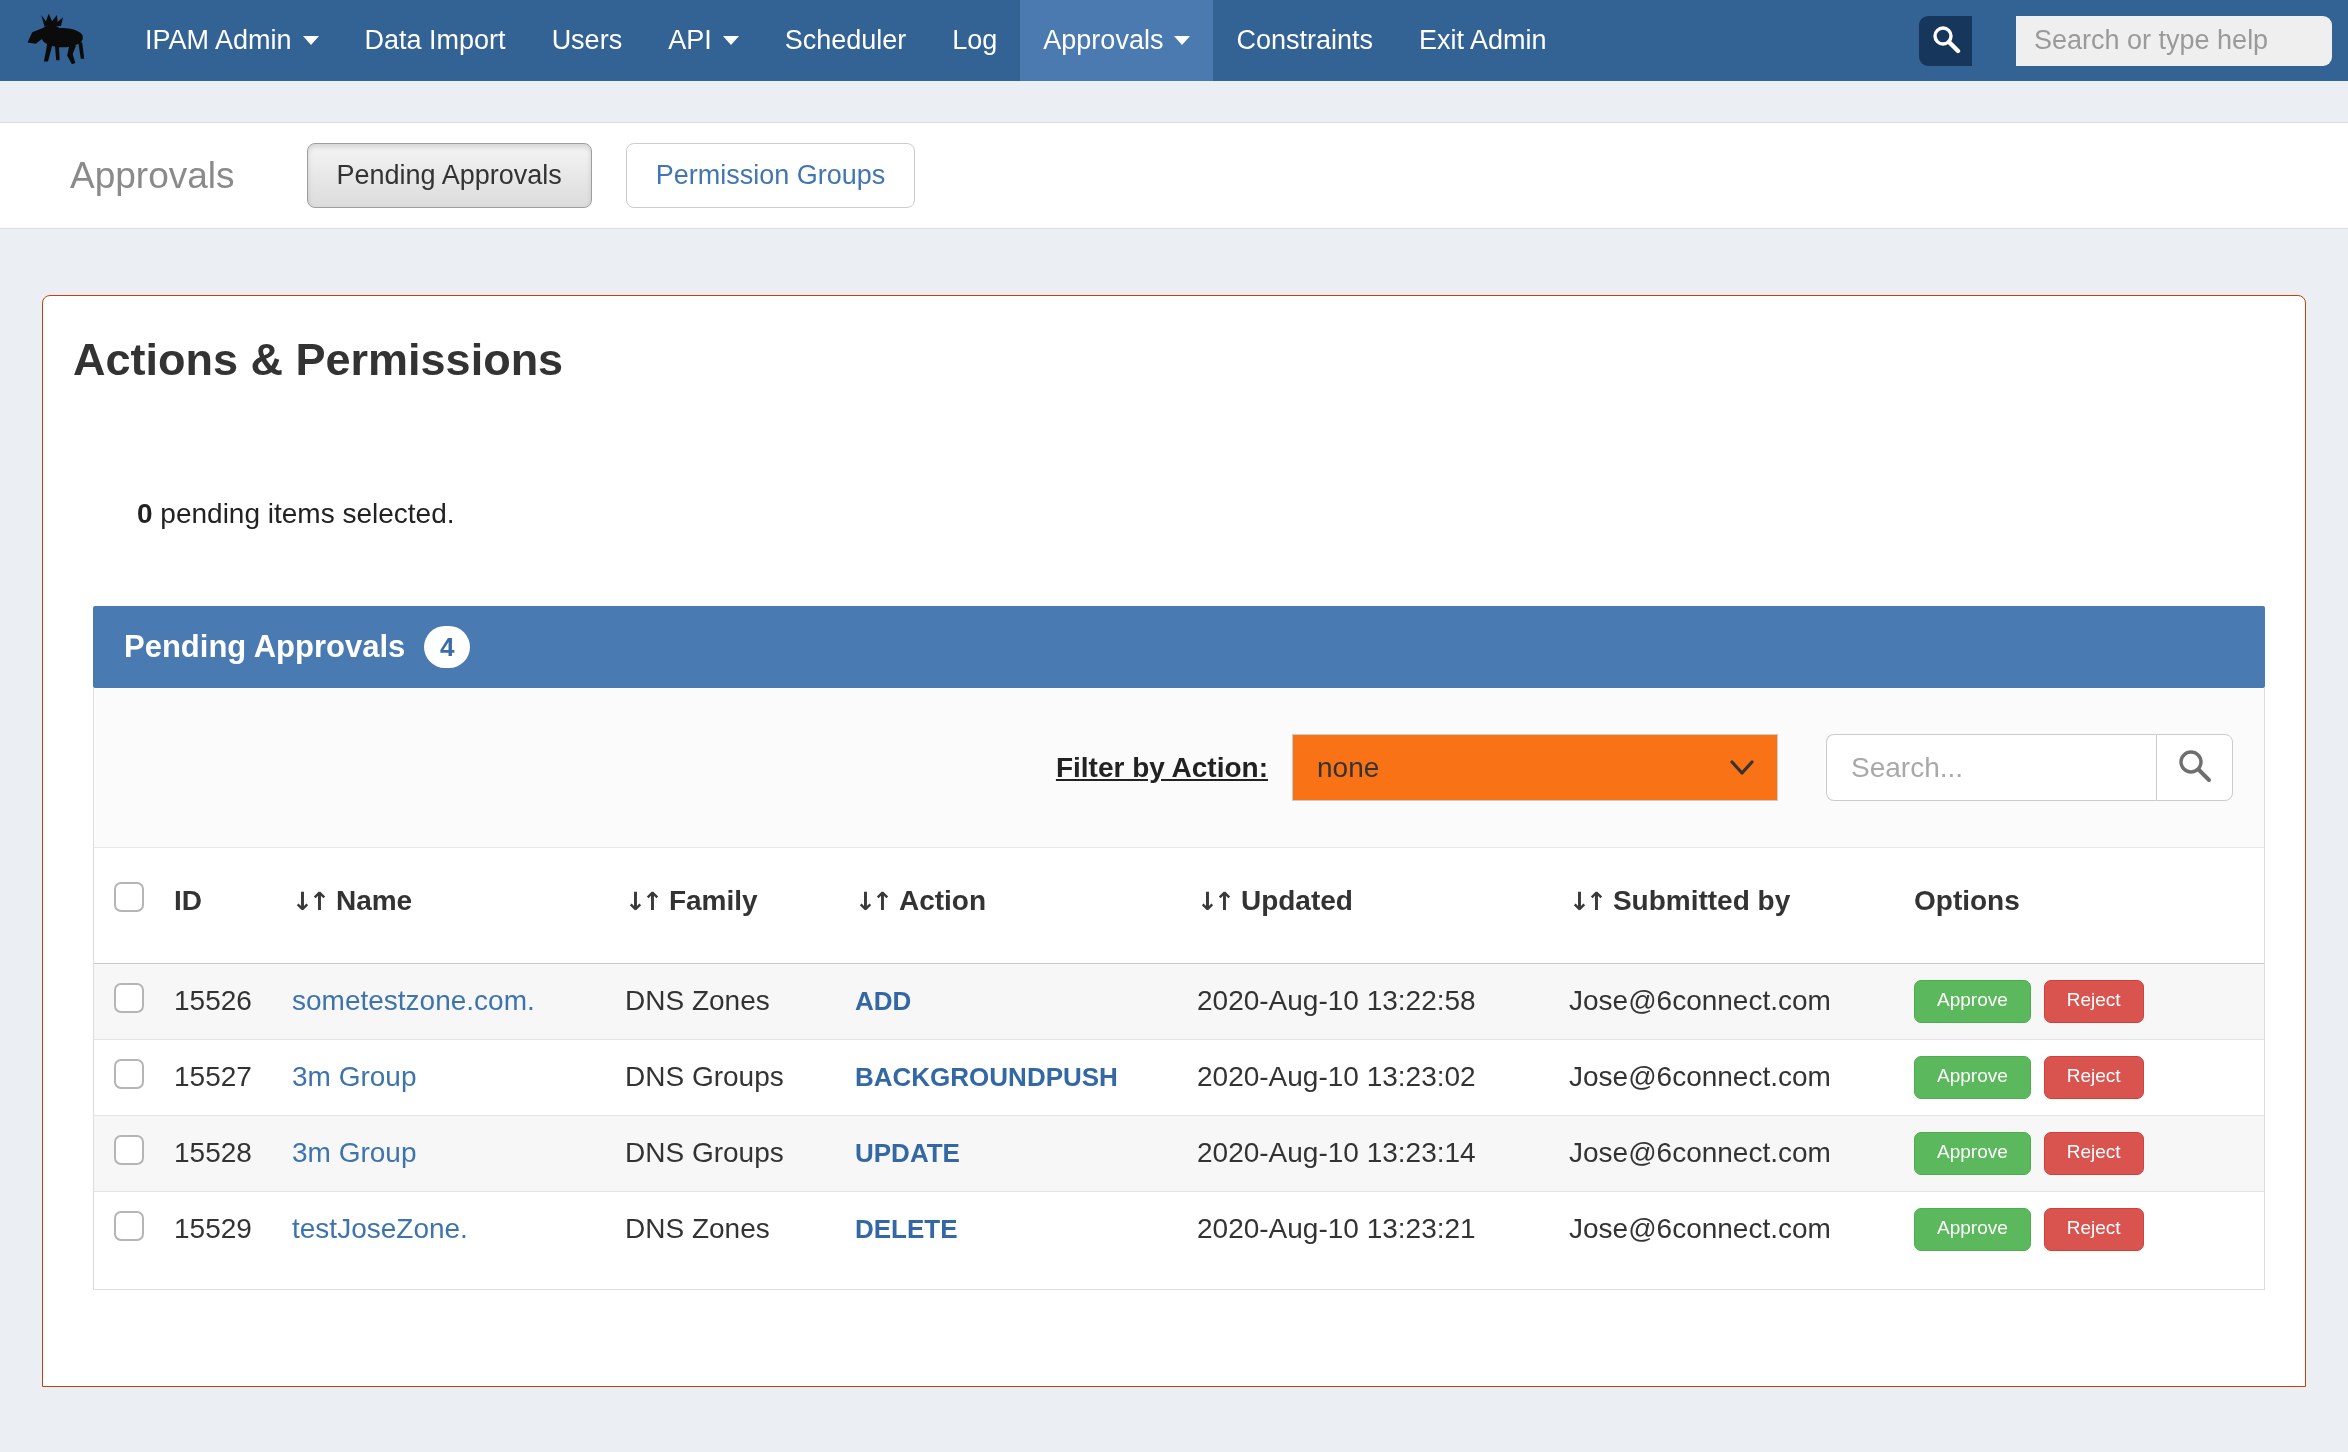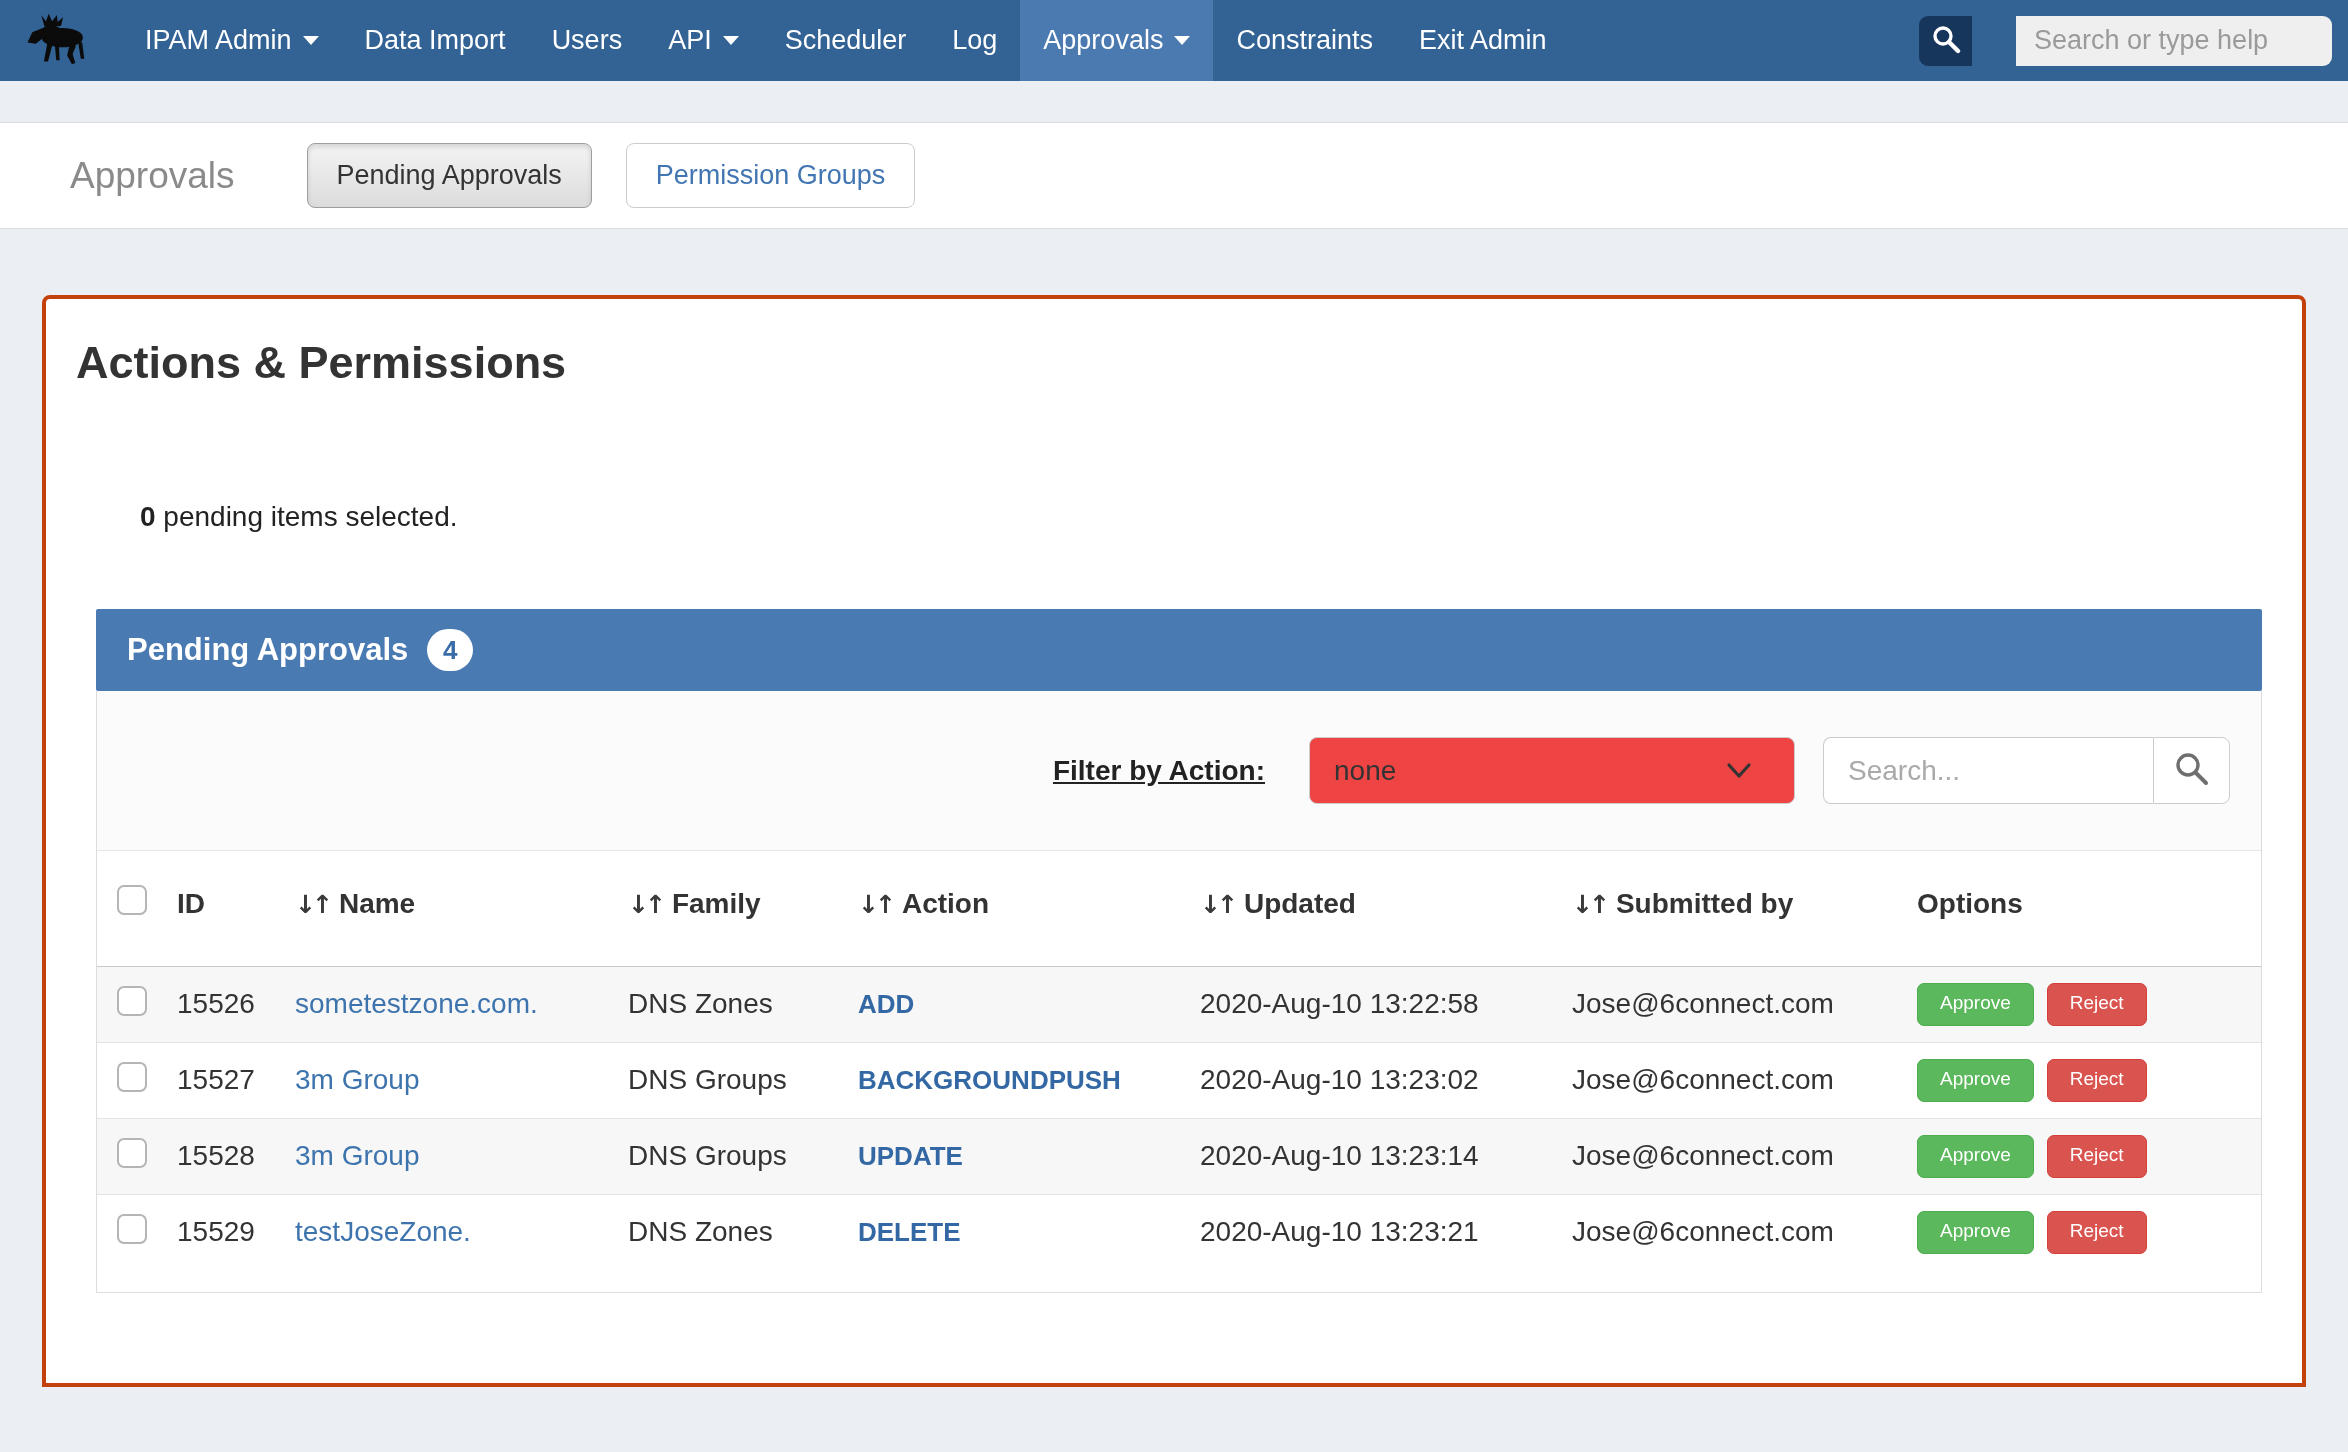--- a/index.html
+++ b/index.html
@@ -53,21 +53,21 @@
   .tab-btn.active {
     background:linear-gradient(#f4f4f4,#dcdcdc);
     border:1px solid #9e9e9e; color:#333;
     box-shadow:inset 0 3px 5px rgba(0,0,0,.13);
   }
   .tab-btn.inactive { background:#fff; border:1px solid #cccccc; color:#4276b2; }
 
   
   .main-panel {
     margin:66px 42px 0 42px; background:#fff;
-    border:4px solid #c2410c; border-radius:8px 8px 0 0;
+    border:1px solid #c2410c; border-radius:8px 8px 0 0;
     height:1092px; position:relative; overflow:hidden;
   }
   .main-heading { font-size:45px; font-weight:bold; color:#333; margin:38px 0 0 30px; line-height:52px; }
   .selection-status { margin:112px 0 0 94px; font-size:28px; color:#222; }
   .selection-status b { font-weight:bold; }
 
   .section { margin-left:50px; margin-right:40px; }
 
   .panel-heading {
     margin-top:76px; background:#4a7ab2; height:82px;
@@ -83,22 +83,22 @@
   .table-container { border:1px solid #ddd; border-top:none; background:#fff; }
 
   .filter-row {
     display:flex; align-items:center; justify-content:flex-end;
     padding:46px 31px 46px 0; background:#fbfbfb; border-bottom:1px solid #e7e7e7;
   }
   .filter-label { font-size:28px; font-weight:bold; color:#222; margin-right:24px;text-decoration:underline; }
   .select-wrap { position:relative; width:486px; height:67px; margin-right:48px; }
   .select-wrap select {
     width:100%; height:100%; appearance:none; -webkit-appearance:none; -moz-appearance:none;
-    border:1px solid #ccc; border-radius:8px; background:#ef4444;
-    font-size:28px; padding:0 66px 0 24px; color:#333; cursor:pointer; font-family:inherit;margin-left:20px;
+    border:1px solid #ccc; border-radius:0; background:#f97316;
+    font-size:28px; padding:0 66px 0 24px; color:#333; cursor:pointer; font-family:inherit;
   }
   .select-chevron { position:absolute; right:22px; top:22px; pointer-events:none; }
   .filter-search { display:flex; height:67px; }
   .filter-search-input {
     width:330px; border:1px solid #ccc; border-right:none; outline:none;
     border-radius:8px 0 0 8px; font-size:28px; padding:0 24px; color:#333; font-family:inherit;
   }
   .filter-search-input::placeholder { color:#a9a9a9; }
   .filter-search-btn {
     width:77px; background:#fff; border:1px solid #ccc; border-radius:0 8px 8px 0;

